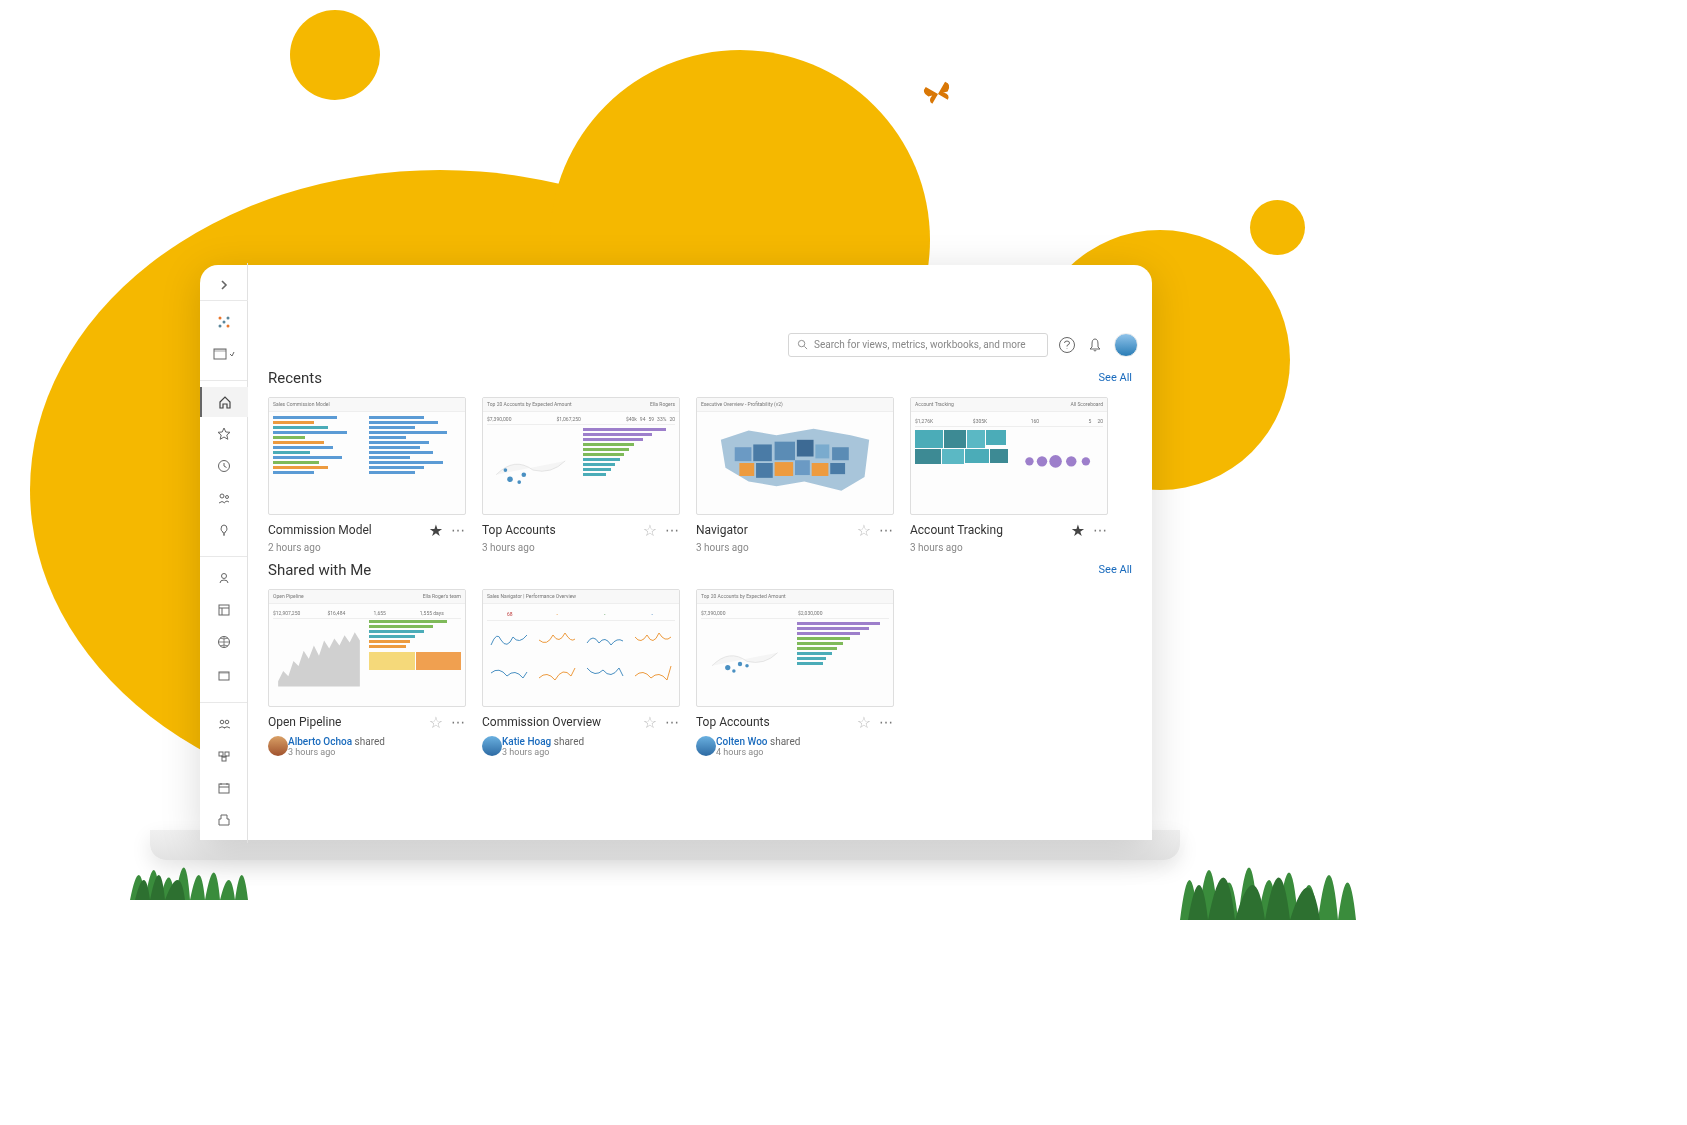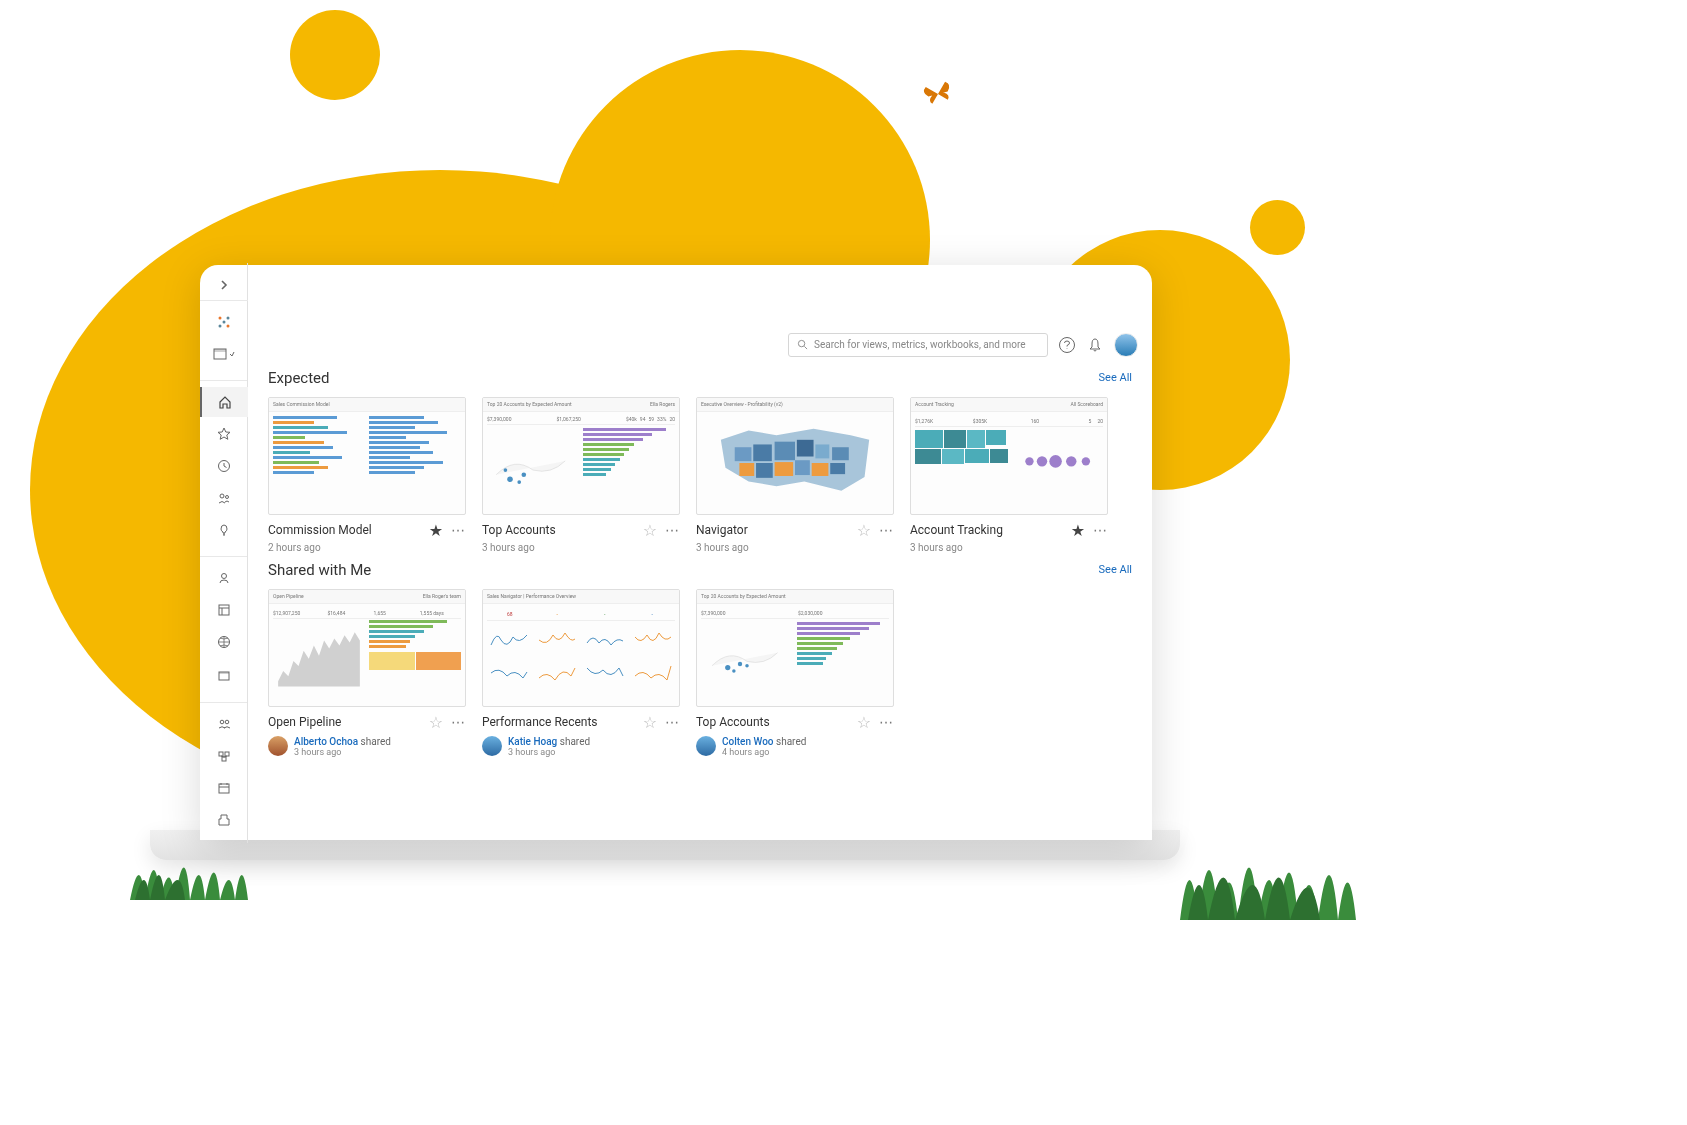--- a/index.html
+++ b/index.html
@@ -124,21 +124,21 @@
 .spark { flex:1; height:30px; }
 .spark svg { width:100%; height:100%; }
 
 .card-meta { padding: 6px 0; }
 .card-title-row { display: flex; align-items: center; gap: 8px; }
 .card-title { font-size: 12px; color: #333; flex: 1; }
 .star { cursor: pointer; color: #bbb; }
 .star.filled { color: #444; }
 .more { cursor: pointer; color: #777; font-size: 14px; letter-spacing: 1px; }
 .card-time { font-size: 10px; color: #888; margin-top: 2px; }
-.share-row { display: flex; align-items: center; gap: 6px; margin-top: 4px; }
+.share-row { display: flex; align-items: center; margin-top: 4px; }
 .share-avatar { width: 20px; height: 20px; border-radius: 50%; background: linear-gradient(#d9a066,#a0522d); }
 .share-avatar.b { background: linear-gradient(#6ab0e0,#2d6aa3); }
 .share-text { font-size: 10px; }
 .share-name { color: #1a6bbd; font-weight: 500; }
 .share-action { color: #666; }
 .share-time { font-size: 9px; color: #888; }
 
 svg { display: block; }
 </style>
 </head>
@@ -298,21 +298,21 @@
         <svg width="18" height="18" viewBox="0 0 18 18">
             <path d="M9 3 Q12 3 12 8 L12 11 L14 13 L4 13 L6 11 L6 8 Q6 3 9 3 Z M8 14 Q8 15 9 15 Q10 15 10 14" stroke="#666" fill="none"></path>
           </svg>
       </div>
       <div class="avatar"></div>
     </div>
 
     <div class="content">
 
       <div class="section-head">
-        <span class="section-title">Expected</span>
+        <span class="section-title">Recents</span>
         <span class="see-all">See All</span>
       </div>
       <div class="card-row">
 
         <div class="card">
           <div class="thumb">
             <div class="thumb-header">
                 <span>Sales Commission Model</span>
               </div>
             <div class="thumb-body">
@@ -597,21 +597,21 @@
                 <div class="spark">
                     <svg viewBox="0 0 40 30">
                       <path d="M2 18 Q10 10 18 20 Q26 12 34 22 L38 8" stroke="#ed9b3f" fill="none" stroke-width="1"></path>
                     </svg>
                   </div>
               </div>
             </div>
           </div>
           <div class="card-meta">
             <div class="card-title-row">
-              <span class="card-title">Performance Recents</span>
+              <span class="card-title">Commission Overview</span>
               <span class="star">☆</span>
               <span class="more">⋯</span>
             </div>
             <div class="share-row">
               <div class="share-avatar b"></div>
               <div>
                 <div class="share-text"><span class="share-name">Katie Hoag</span> <span class="share-action">shared</span></div>
                 <div class="share-time">3 hours ago</div>
               </div>
             </div>

